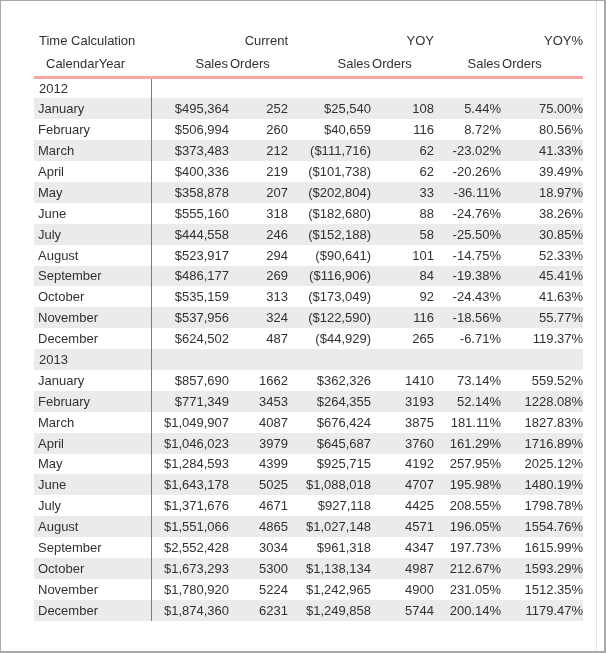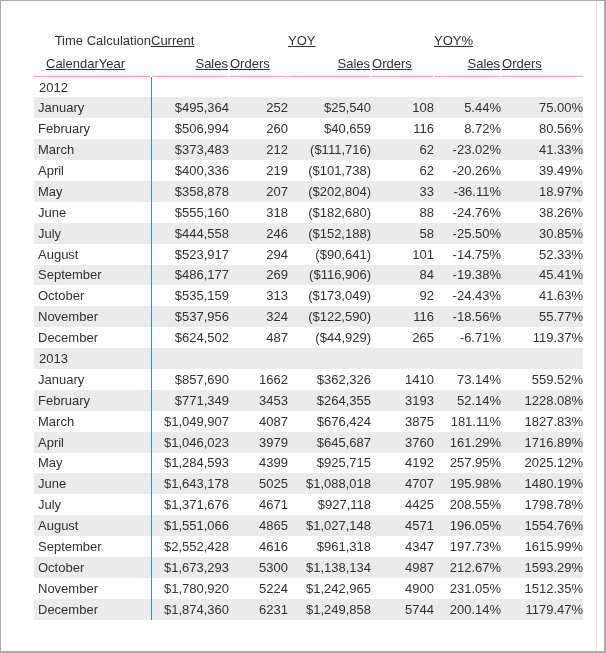--- a/index.html
+++ b/index.html
@@ -22,27 +22,26 @@
   table.matrix{
     position:absolute;left:33px;top:28px;width:549px;
     border-collapse:collapse;table-layout:fixed;
     font-size:13px;
   }
   table.matrix th, table.matrix td{
     padding:0;margin:0;font-weight:400;color:#323130;
     white-space:nowrap;overflow:hidden;
   }
   .hrow1 th{height:22px;vertical-align:middle;}
-  .hrow1 .corner{text-align:right;padding-left:5px;margin-top:32px;}
-  .hrow1 .group{text-align:left;text-decoration:underline;}
+  .hrow1 .corner{text-align:left;padding-left:5px;margin-top:32px;}
+  .hrow1 .group{text-align:right;}
   .hrow2 th{
     height:25px;vertical-align:middle;
-    border-bottom:1px solid #fca5a5;
+    border-bottom:3px solid #fca5a5;
     border-right:2px solid #ffffff;
-    text-decoration:underline;
   }
   .hrow2 th:last-child{border-right:0;}
   .hrow2 .corner2{text-align:left;padding-left:12px;}
   .hrow2 th.sales{text-align:right;padding-left:6px;}
   .hrow2 th.orders{text-align:left;padding-right:8px;}
   tbody tr{height:20.9px;}
   tbody tr.stripe{background:#ebebeb;}
   tbody th{text-align:left;vertical-align:middle;}
   tbody th.year{padding-left:5px;font-weight:400;}
   tbody th.month{padding-left:4px;}
@@ -276,21 +275,21 @@
           <td>$1,551,066</td>
           <td>4865</td>
           <td>$1,027,148</td>
           <td>4571</td>
           <td>196.05%</td>
           <td>1554.76%</td>
         </tr>
         <tr class="">
           <th class="month">September</th>
           <td>$2,552,428</td>
-          <td>4616</td>
+          <td>3034</td>
           <td>$961,318</td>
           <td>4347</td>
           <td>197.73%</td>
           <td>1615.99%</td>
         </tr>
         <tr class="stripe">
           <th class="month">October</th>
           <td>$1,673,293</td>
           <td>5300</td>
           <td>$1,138,134</td>

